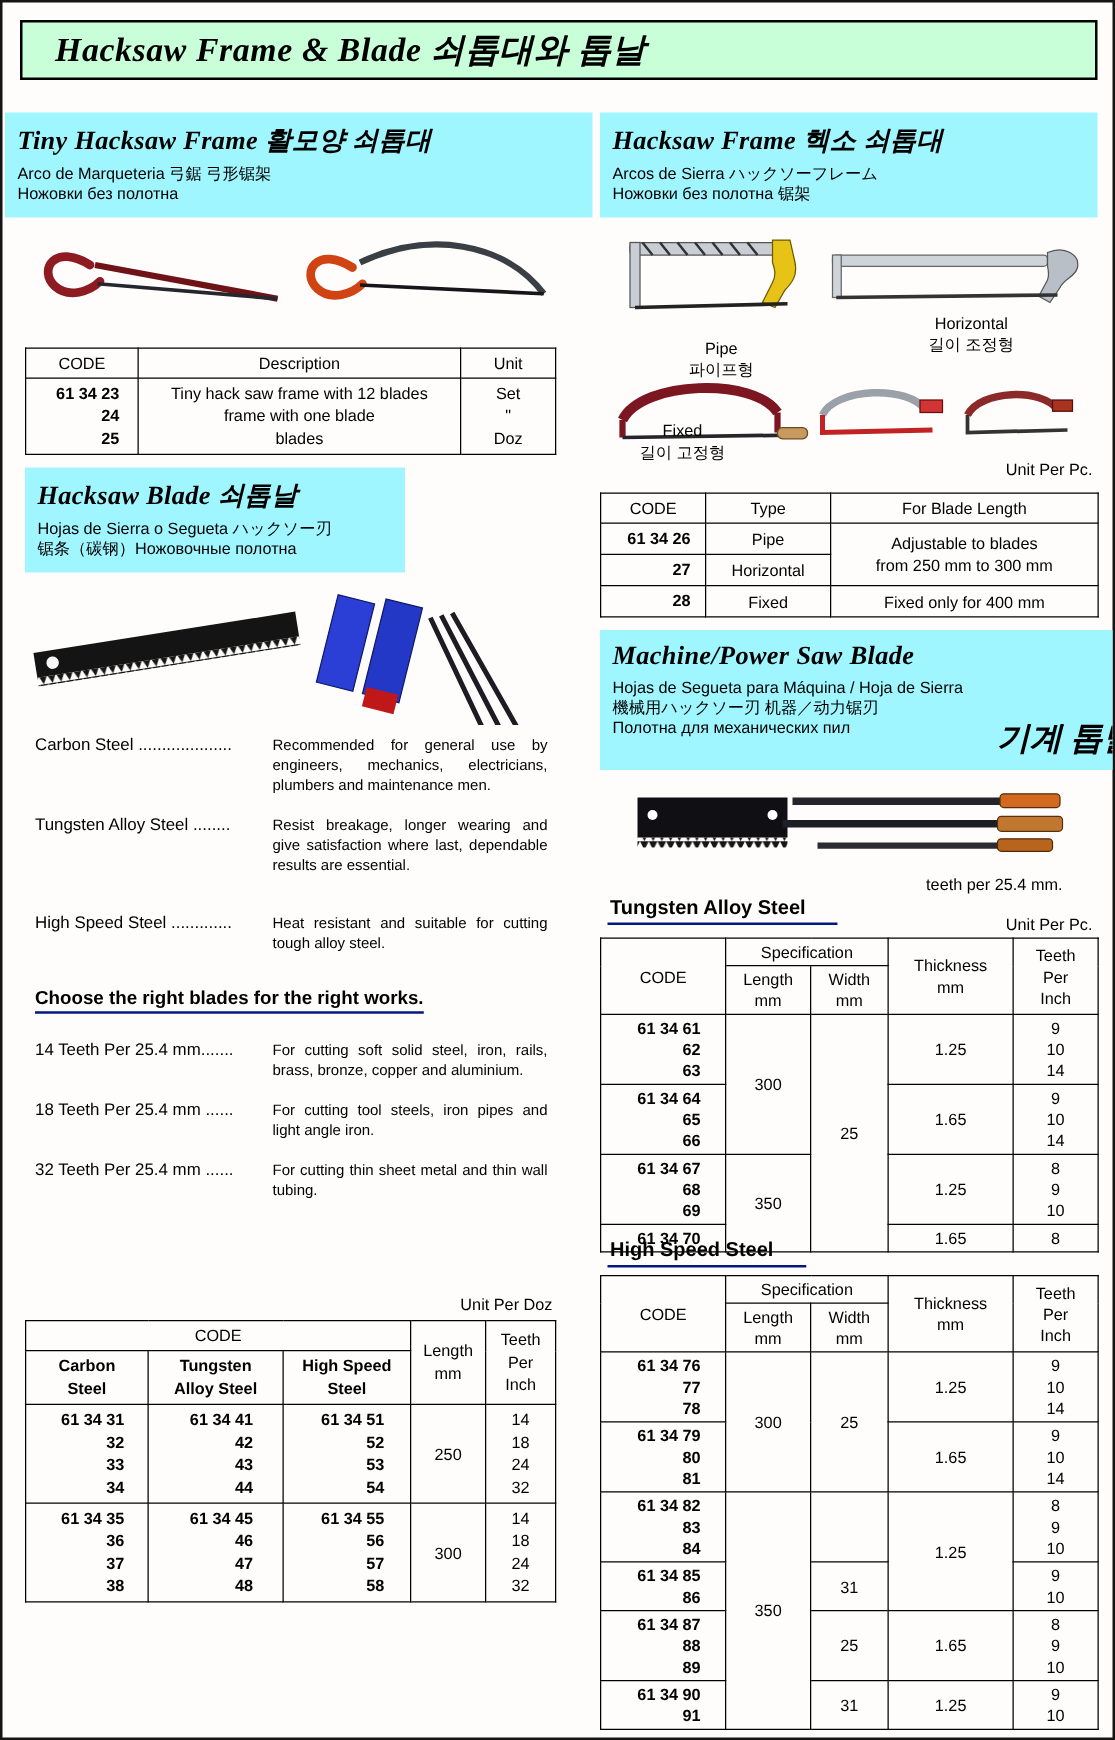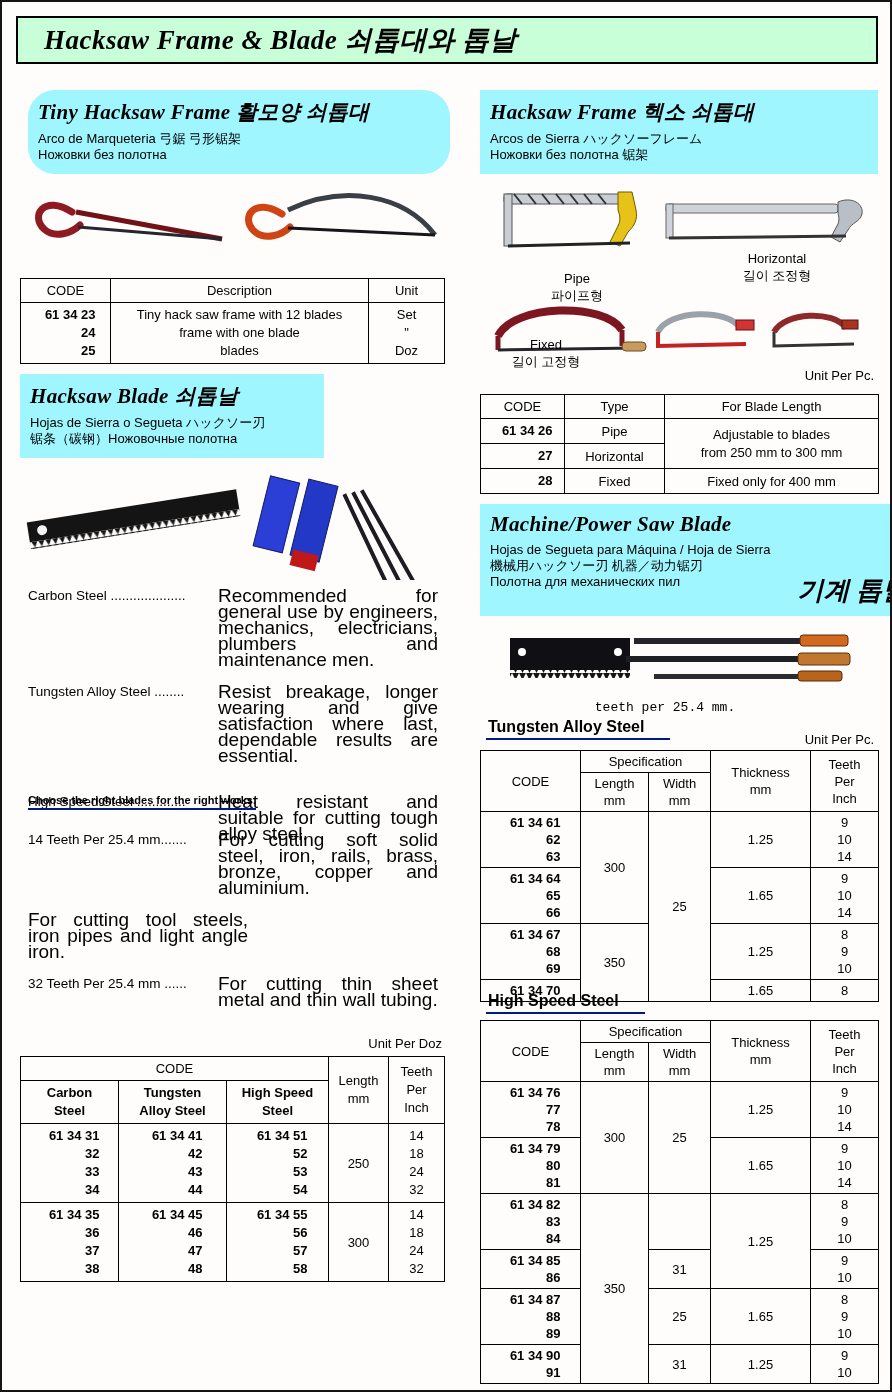--- a/index.html
+++ b/index.html
@@ -22,22 +22,22 @@
   .hdr{font-size:13.5px;}
   .codew{display:inline-block;min-width:60px;text-align:right;font-weight:bold;white-space:pre-line;line-height:18px;}
   .lines{white-space:pre-line;line-height:18px;}
   .left{text-align:left;padding-left:8px;}
   .spec td{padding:2px 2px;}
   .spec .codew{line-height:17px;}
   .spec .lines{line-height:17px;}
   
   .pair{display:flex;margin-bottom:16px;}
   .pair .lab{width:190px;font-size:13.5px;}
-  .pair .des{width:220px;font-size:19px;line-height:16px;text-align:justify;}
-  .rule-head{display:inline-block;font-weight:bold;font-size:11px;border-bottom:2px solid #001a80;padding-bottom:2px;}
+  .pair .des{width:220px;font-size:12px;line-height:16px;text-align:justify;}
+  .rule-head{display:inline-block;font-weight:bold;font-size:15px;border-bottom:2px solid #001a80;padding-bottom:2px;}
   .steel-head{display:inline-block;font-weight:bold;font-size:16px;border-bottom:2px solid #001a80;padding:0 26px 2px 2px;}
   .note{font-size:13px;}
   .img-label{font-size:13px;text-align:center;line-height:17px;}
 </style>
 </head>
 <body>
 
 <div class="page">
 
   <svg width="0" height="0" style="position:absolute" aria-hidden="true">
@@ -45,21 +45,21 @@
       <pattern id="teethp" width="7" height="7" patternUnits="userSpaceOnUse">
         <path d="M0 0 L3.5 7 L7 0 Z" fill="#161616"></path>
       </pattern>
     </defs>
   </svg>
 
   <div class="abs banner">
     <span>Hacksaw Frame &amp; Blade  쇠톱대와 톱날</span>
   </div>
 
-  <div class="abs sec-head" style="left:26px;top:88px;width:422px;height:84px;border-radius:27px;">
+  <div class="abs sec-head" style="left:2px;top:88px;width:470px;height:84px;">
     <div class="sec-title">Tiny Hacksaw Frame 활모양 쇠톱대</div>
     <div class="sec-sub">Arco de Marqueteria 弓鋸 弓形锯架</div>
     <div class="sec-sub">Ножовки без полотна</div>
   </div>
 
   <svg class="abs" style="left:24px;top:180px;" width="205" height="85" viewBox="0 0 205 85">
     <path d="M46 30 C18 12 4 34 18 47 C29 57 46 51 54 43" fill="none" stroke="#8e1b22" stroke-width="7" stroke-linecap="round"></path>
     <path d="M50 30 L196 57" fill="none" stroke="#701318" stroke-width="5"></path>
     <path d="M52 45 L196 57" fill="none" stroke="#26262e" stroke-width="3"></path>
   </svg>
@@ -135,20 +135,21 @@
   <div class="abs" style="left:26px;top:788px;">
     <span class="rule-head">Choose the right blades for the right works.</span>
   </div>
 
   <div class="abs" style="left:26px;top:830px;width:414px;">
     <div class="pair">
       <div class="lab">14 Teeth Per 25.4 mm.......</div>
       <div class="des">For cutting soft solid steel, iron, rails, brass, bronze, copper and aluminium.</div>
     </div>
     <div class="pair">
+      <div class="lab">18 Teeth Per 25.4 mm ......</div>
       <div class="des">For cutting tool steels, iron pipes and light angle iron.</div>
     </div>
     <div class="pair">
       <div class="lab">32 Teeth Per 25.4 mm ......</div>
       <div class="des">For cutting thin sheet metal and thin wall tubing.</div>
     </div>
   </div>
 
   <div class="abs note" style="left:18px;top:1034px;width:422px;text-align:right;">Unit Per Doz</div>
 
@@ -321,21 +322,21 @@
     <circle cx="38" cy="28" r="4" fill="#ffffff"></circle>
     <circle cx="134" cy="28" r="4" fill="#ffffff"></circle>
     <rect x="150" y="14" width="168" height="6" fill="#23252b"></rect>
     <rect x="316" y="11" width="48" height="11" rx="3" fill="#d2691e" stroke="#5a2d0a"></rect>
     <rect x="142" y="32" width="176" height="6" fill="#1d1f24"></rect>
     <rect x="314" y="29" width="52" height="12" rx="3" fill="#c07830" stroke="#5a3010"></rect>
     <rect x="170" y="50" width="148" height="5" fill="#2a2c31"></rect>
     <rect x="314" y="47" width="44" height="10" rx="3" fill="#b8641c" stroke="#53280a"></rect>
   </svg>
 
-  <div class="abs note" style="left:478px;top:698px;width:370px;text-align:center;font-family:Liberation Mono, monospace;">teeth per 25.4 mm.</div>
+  <div class="abs note" style="left:478px;top:698px;width:370px;text-align:right;">teeth per 25.4 mm.</div>
 
   <div class="abs" style="left:484px;top:716px;">
     <span class="steel-head">Tungsten Alloy Steel</span>
   </div>
   <div class="abs note" style="left:478px;top:730px;width:394px;text-align:right;">Unit Per Pc.</div>
 
   <div class="abs" style="left:478px;top:748px;width:398px;">
     <table class="ctable spec">
       <colgroup>
           <col style="width:100px">

